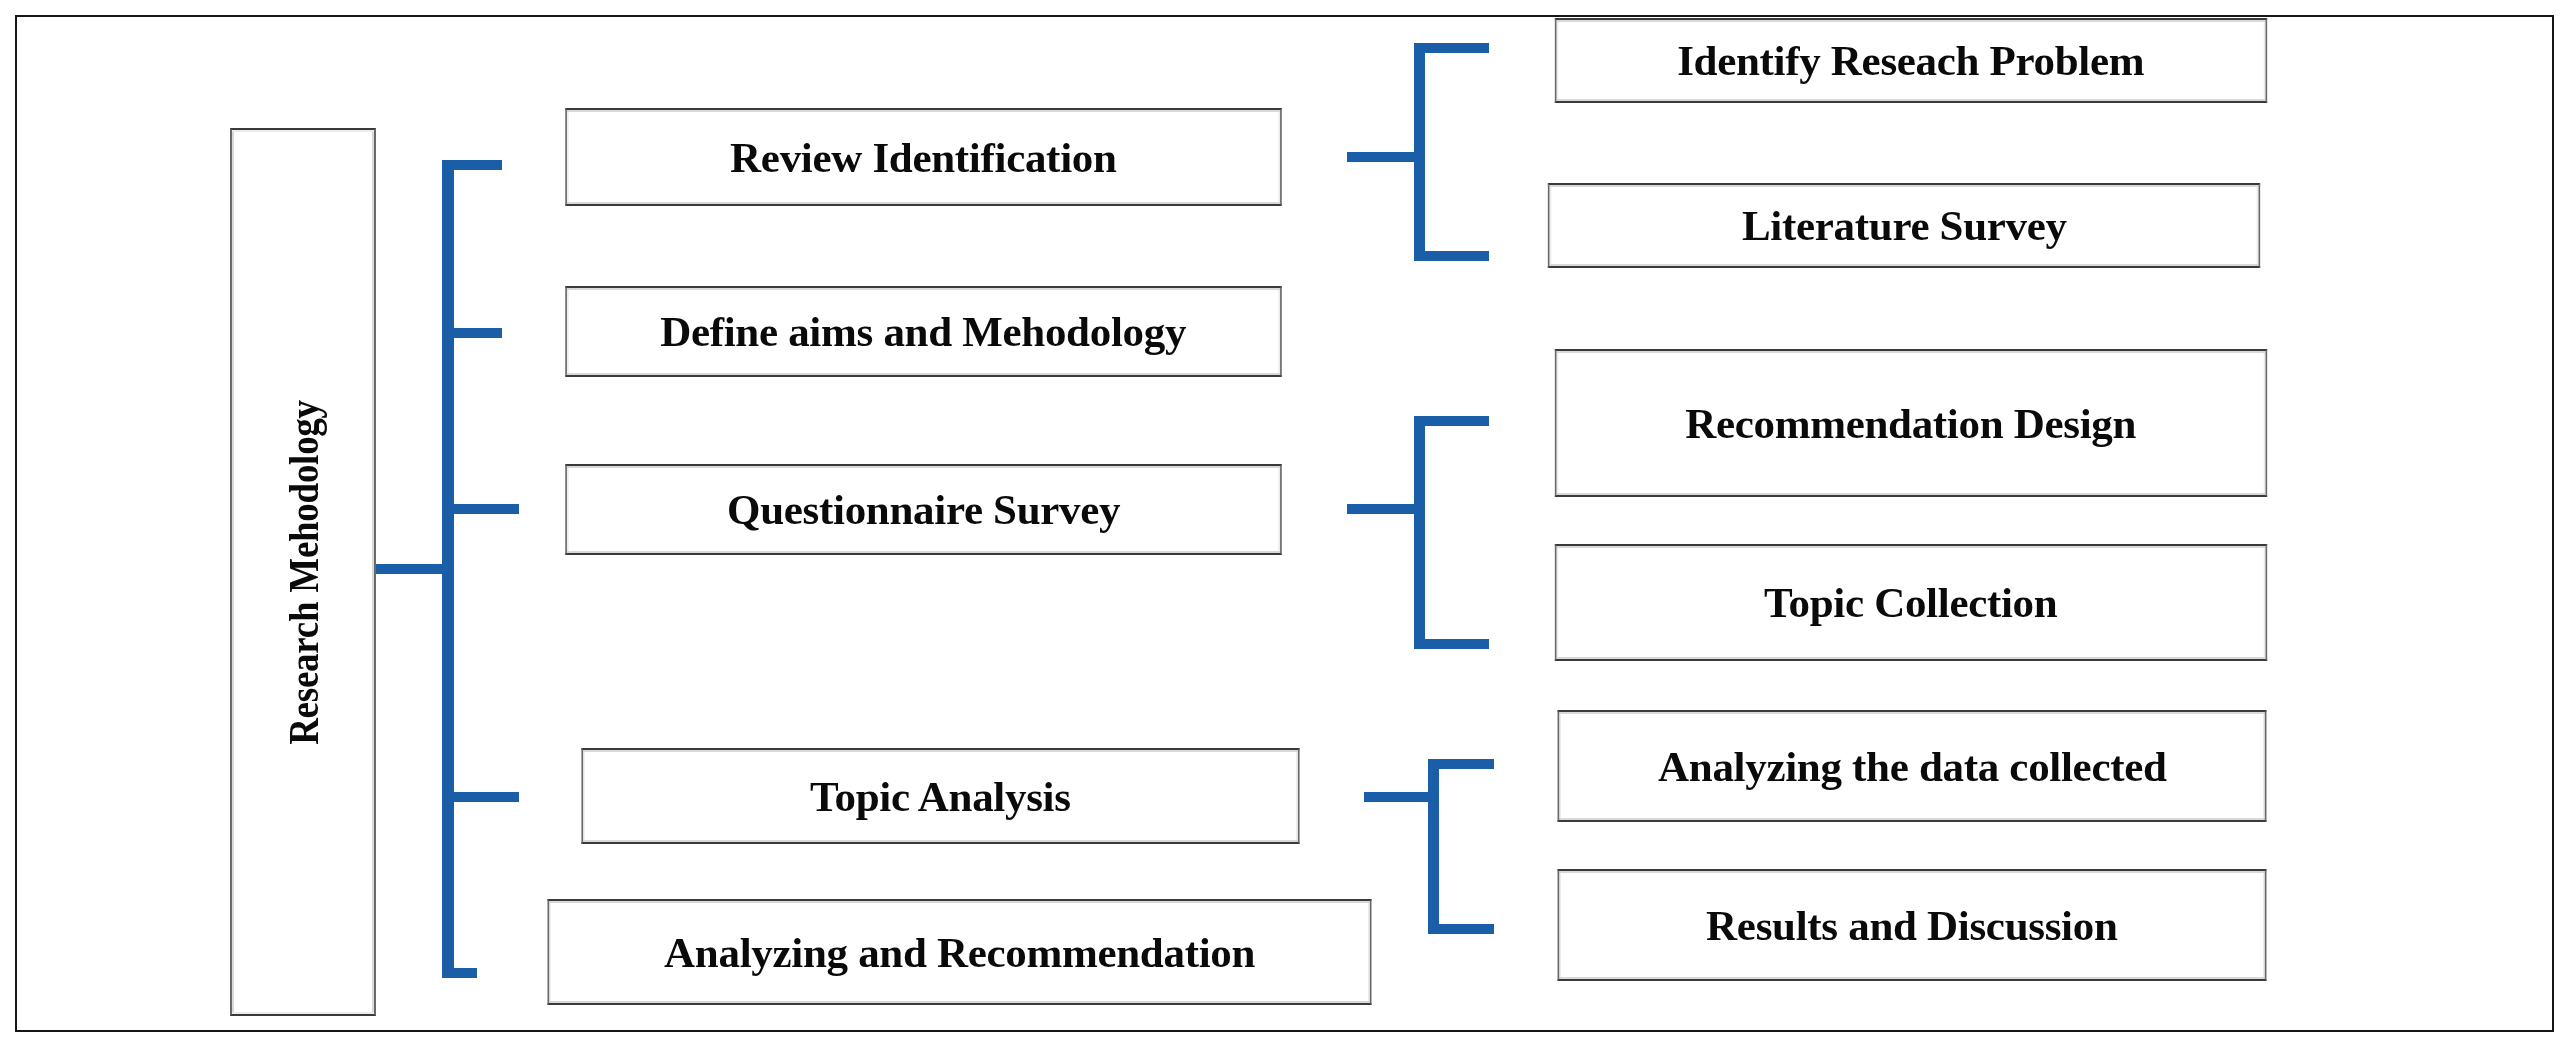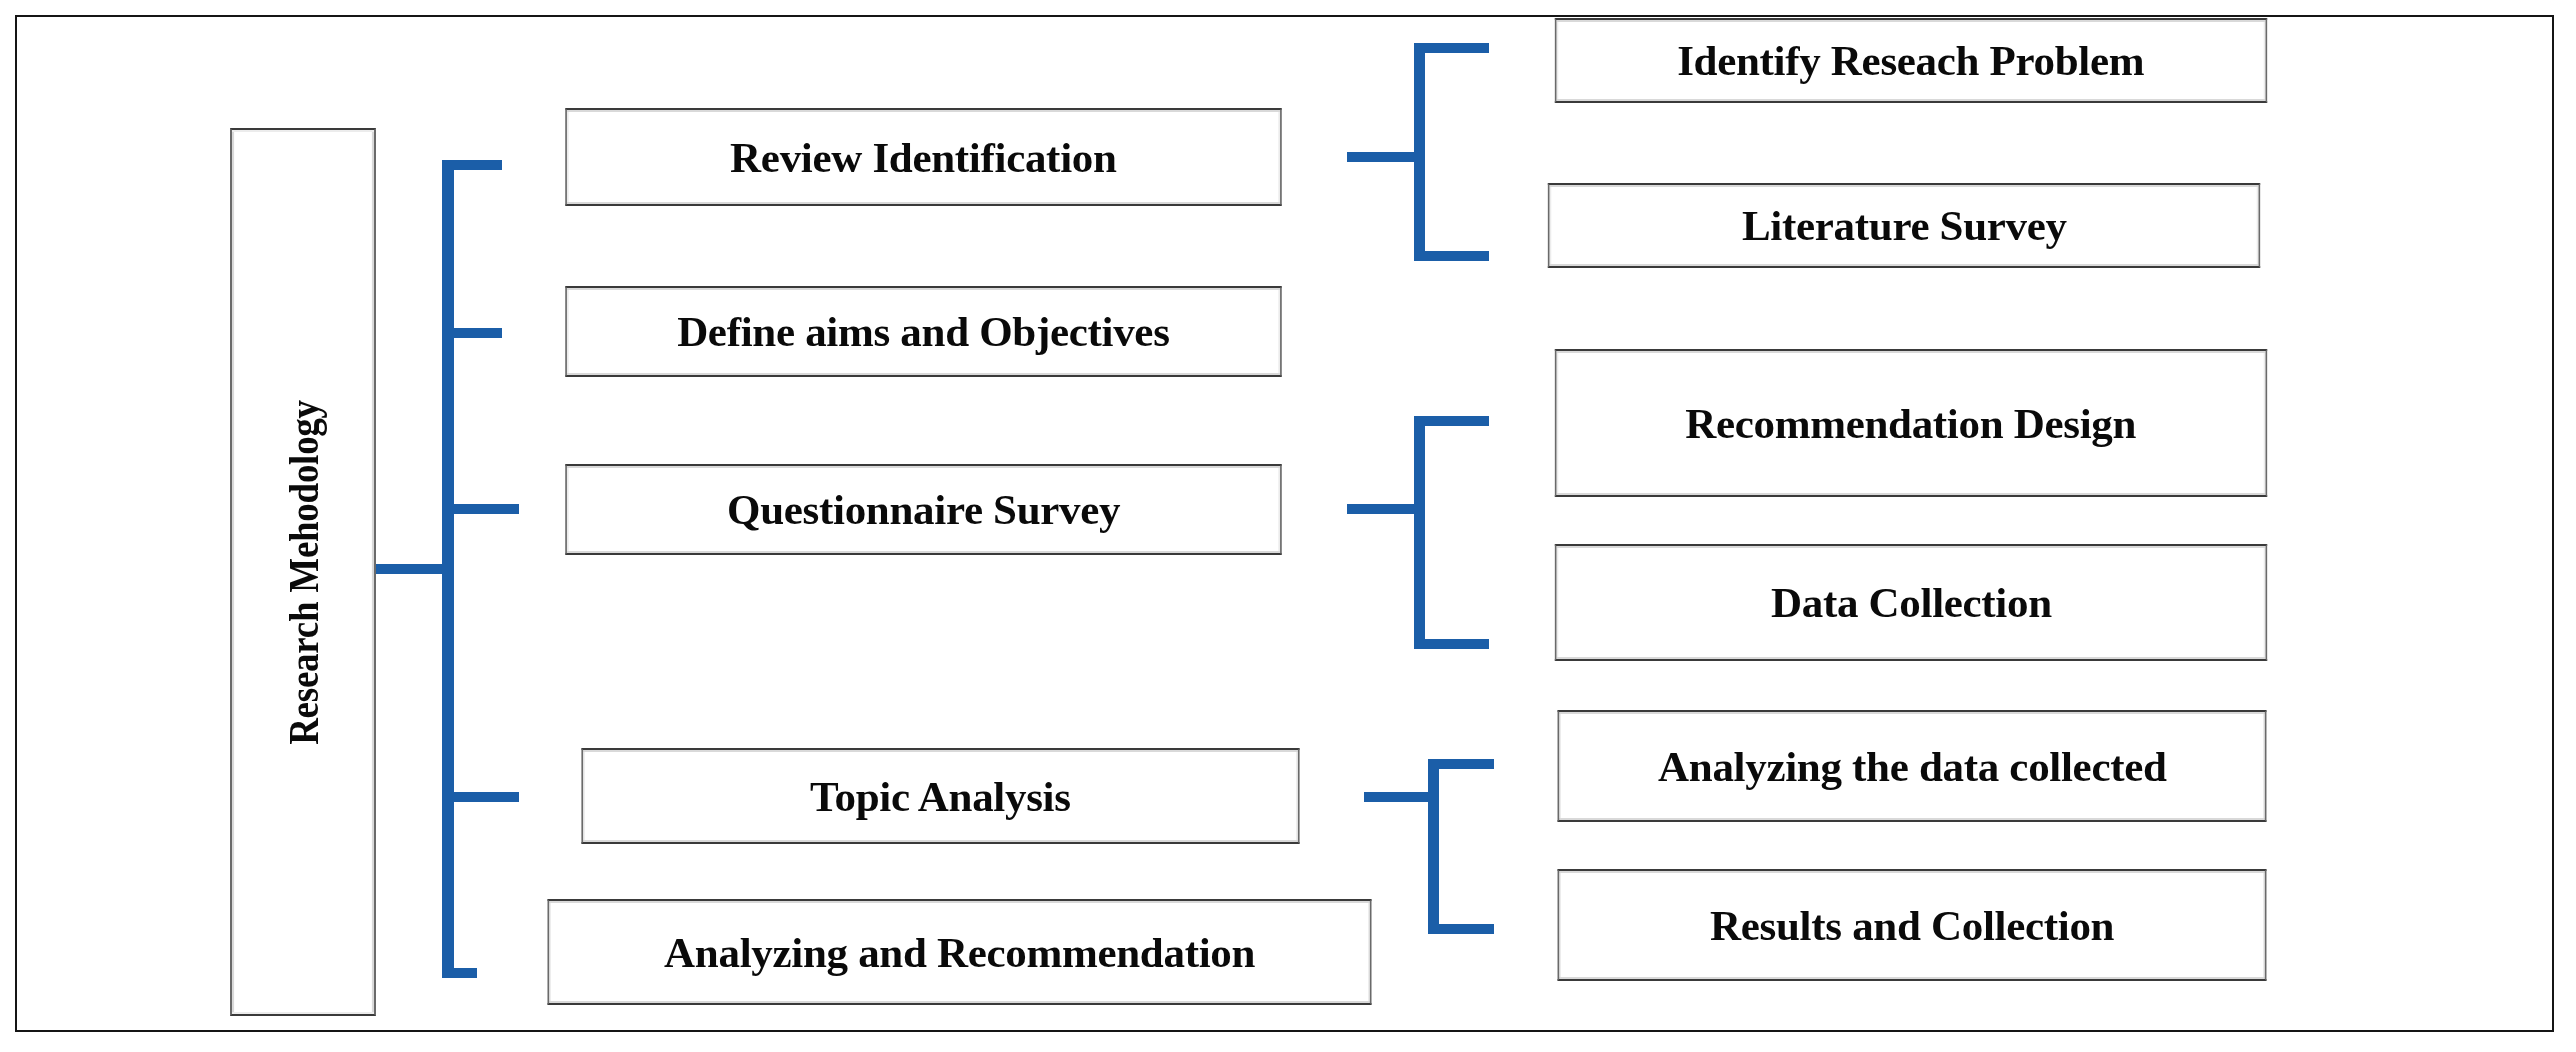--- a/index.html
+++ b/index.html
@@ -96,21 +96,21 @@
 
   <div id="node-root">
     <span class="vlbl">Research Mehodology</span>
   </div>
 
   <div class="node mid" style="left:497px;top:108px;width:853px;height:98px;">
     <span class="lbl">Review Identification</span>
   </div>
 
   <div class="node mid" style="left:497px;top:286px;width:853px;height:91px;">
-    <span class="lbl">Define aims and Objectives</span>
+    <span class="lbl">Define aims and Mehodology</span>
   </div>
 
   <div class="node mid" style="left:497px;top:464px;width:853px;height:91px;">
     <span class="lbl">Questionnaire Survey</span>
   </div>
 
   <div class="node mid" style="left:513px;top:748px;width:855px;height:96px;">
     <span class="lbl">Topic Analysis</span>
   </div>
 
@@ -124,25 +124,25 @@
 
   <div class="node right" style="left:1480px;top:183px;width:848px;height:85px;">
     <span class="lbl">Literature Survey</span>
   </div>
 
   <div class="node right" style="left:1487px;top:349px;width:848px;height:148px;">
     <span class="lbl">Recommendation Design</span>
   </div>
 
   <div class="node right" style="left:1487px;top:544px;width:848px;height:117px;">
-    <span class="lbl">Data Collection</span>
+    <span class="lbl">Topic Collection</span>
   </div>
 
   <div class="node right" style="left:1490px;top:710px;width:844px;height:112px;">
     <span class="lbl">Analyzing the data collected</span>
   </div>
 
   <div class="node right" style="left:1490px;top:869px;width:844px;height:112px;">
-    <span class="lbl">Results and Collection</span>
+    <span class="lbl">Results and Discussion</span>
   </div>
 
 </div>
 
 
 </body></html>

